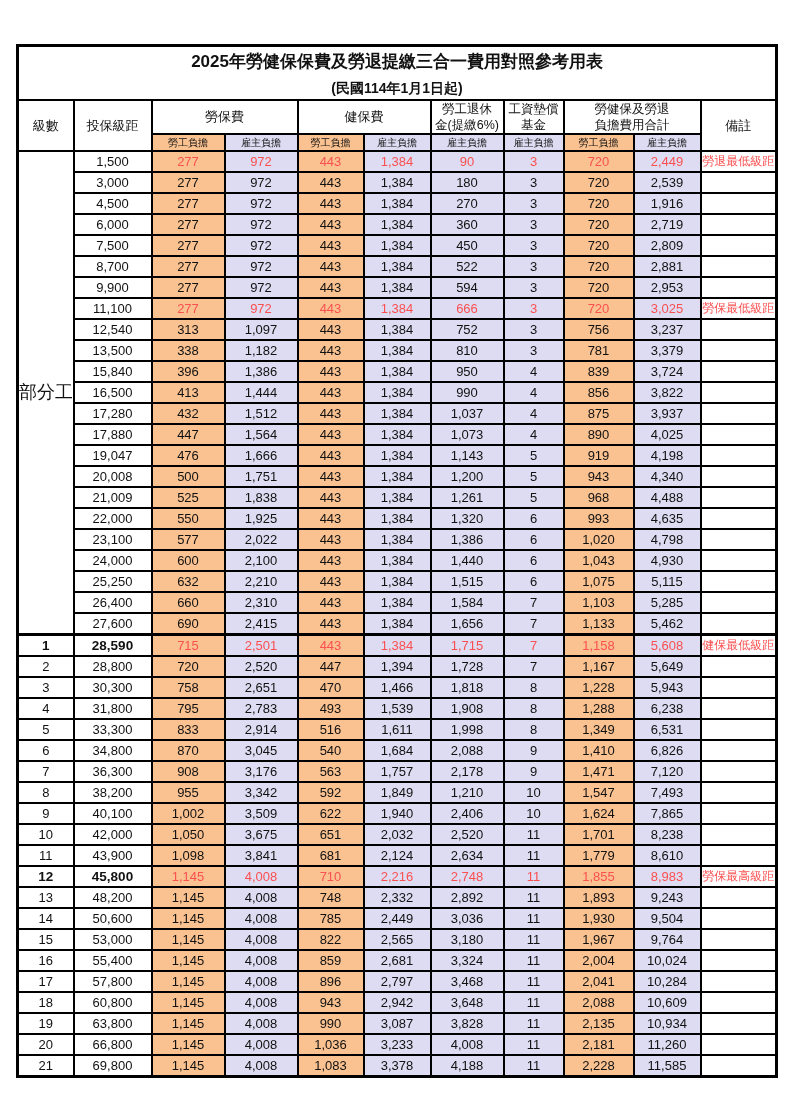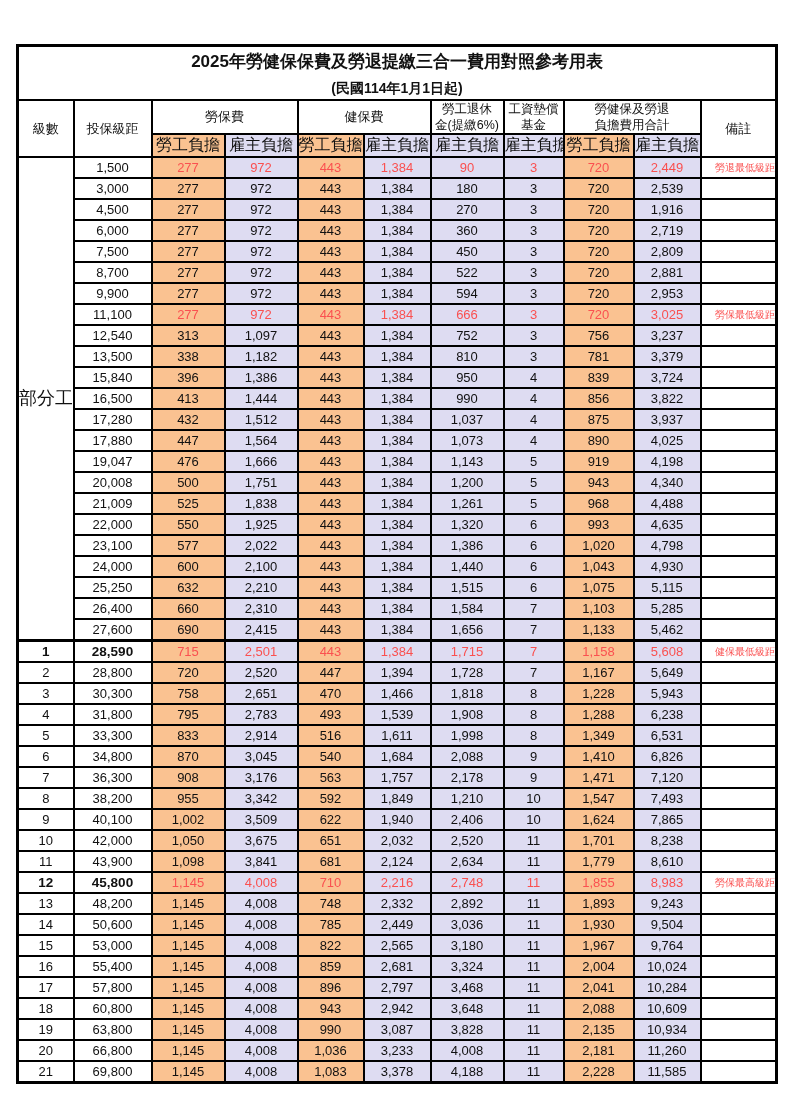--- a/index.html
+++ b/index.html
@@ -23,27 +23,27 @@
   .main-table th,.main-table td{
     border:2px solid var(--bd);
     text-align:center;vertical-align:middle;
     padding:0;overflow:hidden;white-space:nowrap;
   }
   .title-cell{height:54px;background:#fff;}
   .title-line1{font-size:17px;font-weight:bold;line-height:30px;}
   .title-line2{font-size:14px;font-weight:bold;line-height:22px;}
   .hdr-main th{height:34px;font-size:13px;font-weight:normal;background:#fff;}
   .hdr-main .two-line{font-size:12.5px;line-height:16px;margin-left:9px;}
-  .hdr-sub th{height:17px;font-size:16px;font-weight:normal;}
+  .hdr-sub th{height:17px;font-size:10px;font-weight:normal;}
   th.emp,td.emp{background:var(--emp);}
   th.er,td.er{background:var(--er);}
   tbody td{height:19.6px;font-size:13px;line-height:19px;background:#fff;}
   tbody td.emp{background:var(--emp);}
   tbody td.er{background:var(--er);}
-  td.c-note{font-size:10px;letter-spacing:0;text-align:right;}
+  td.c-note{font-size:12px;letter-spacing:0;}
   td.part-time{font-size:18px;}
   tr.red-row td.emp,tr.red-row td.er,tr.red-row td.c-note{color:var(--hl);}
   tr.bold-row td.c-level,tr.bold-row td.c-bracket{font-weight:bold;font-size:13.5px;}
   tr.thick-top td{border-top-width:3px;}
 </style>
 </head>
 <body>
 
 <table class="main-table">
   <colgroup>

